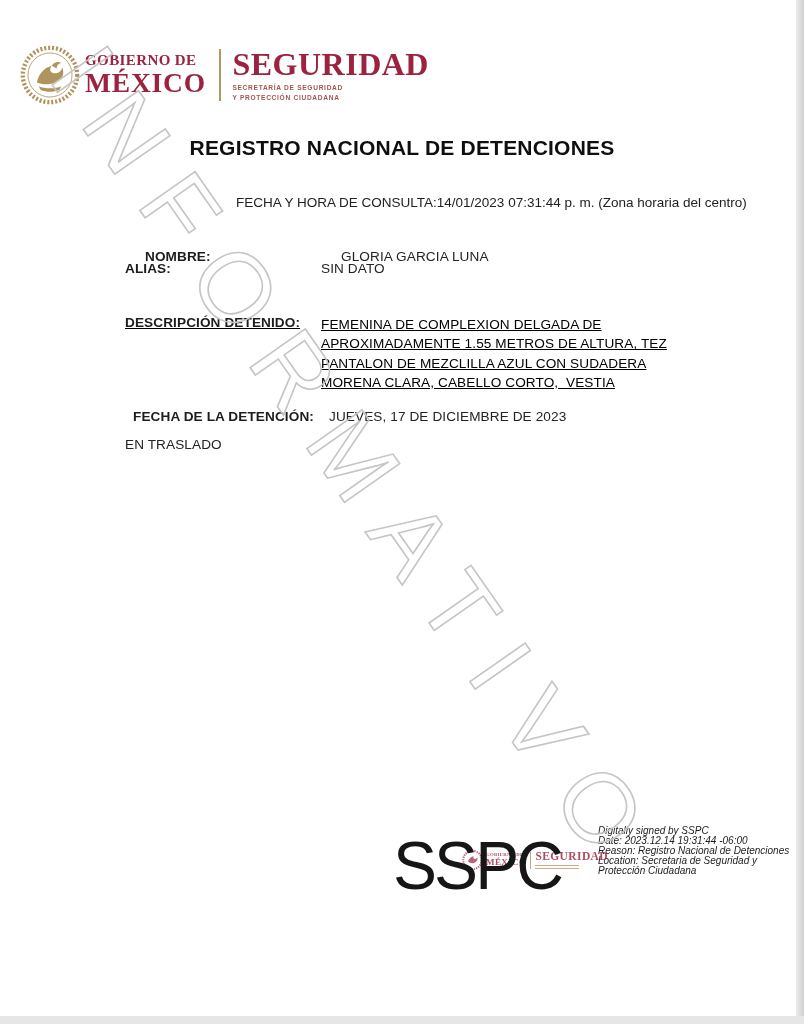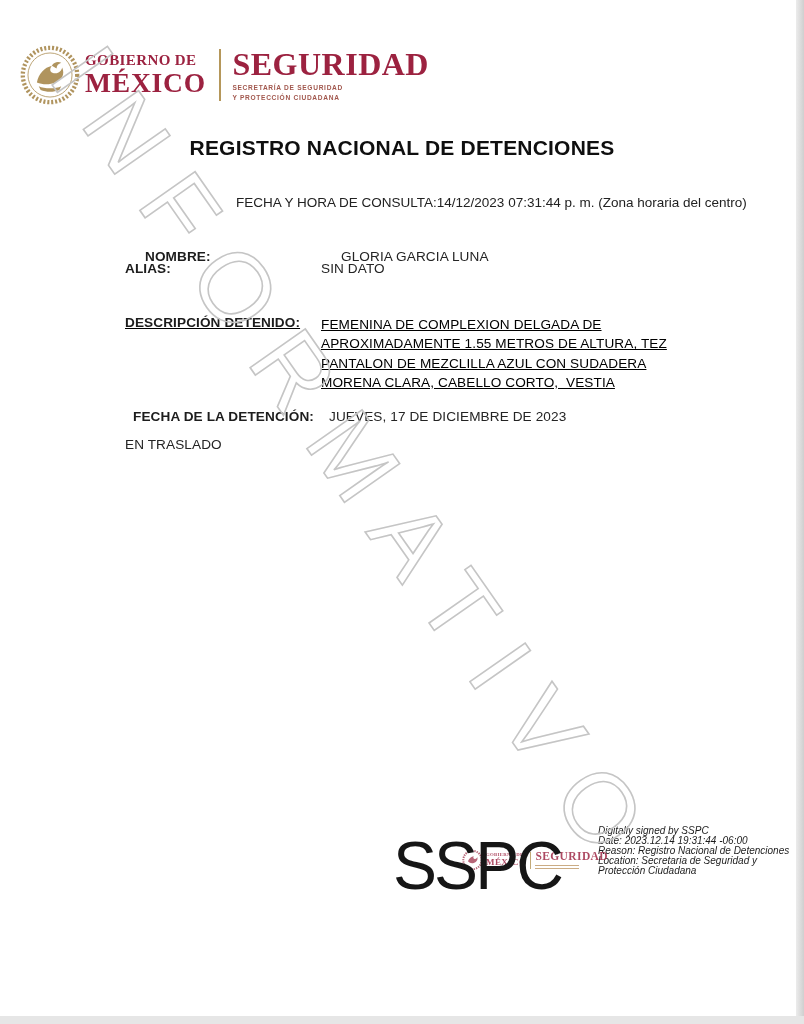--- a/index.html
+++ b/index.html
@@ -80,21 +80,21 @@
       <div class="agency-sub">
         <div>SECRETARÍA DE SEGURIDAD</div>
         <div>Y PROTECCIÓN CIUDADANA</div>
       </div>
     </div>
   </header>
 
   <h1 class="title">REGISTRO NACIONAL DE DETENCIONES</h1>
 
   <div class="consulta">
-    <span class="c-label">FECHA Y HORA DE CONSULTA:</span><span>14/12/2023 07:31:44 p. m. (Zona horaria del centro)</span>
+    <span class="c-label">FECHA Y HORA DE CONSULTA:</span><span>14/01/2023 07:31:44 p. m. (Zona horaria del centro)</span>
   </div>
 
   <div class="fields">
     <div class="frow r0">
       <div class="flabel">NOMBRE:</div>
       <div class="fvalue">GLORIA GARCIA LUNA</div>
     </div>
     <div class="frow r1">
       <div class="flabel">ALIAS:</div>
       <div class="fvalue">SIN DATO</div>

